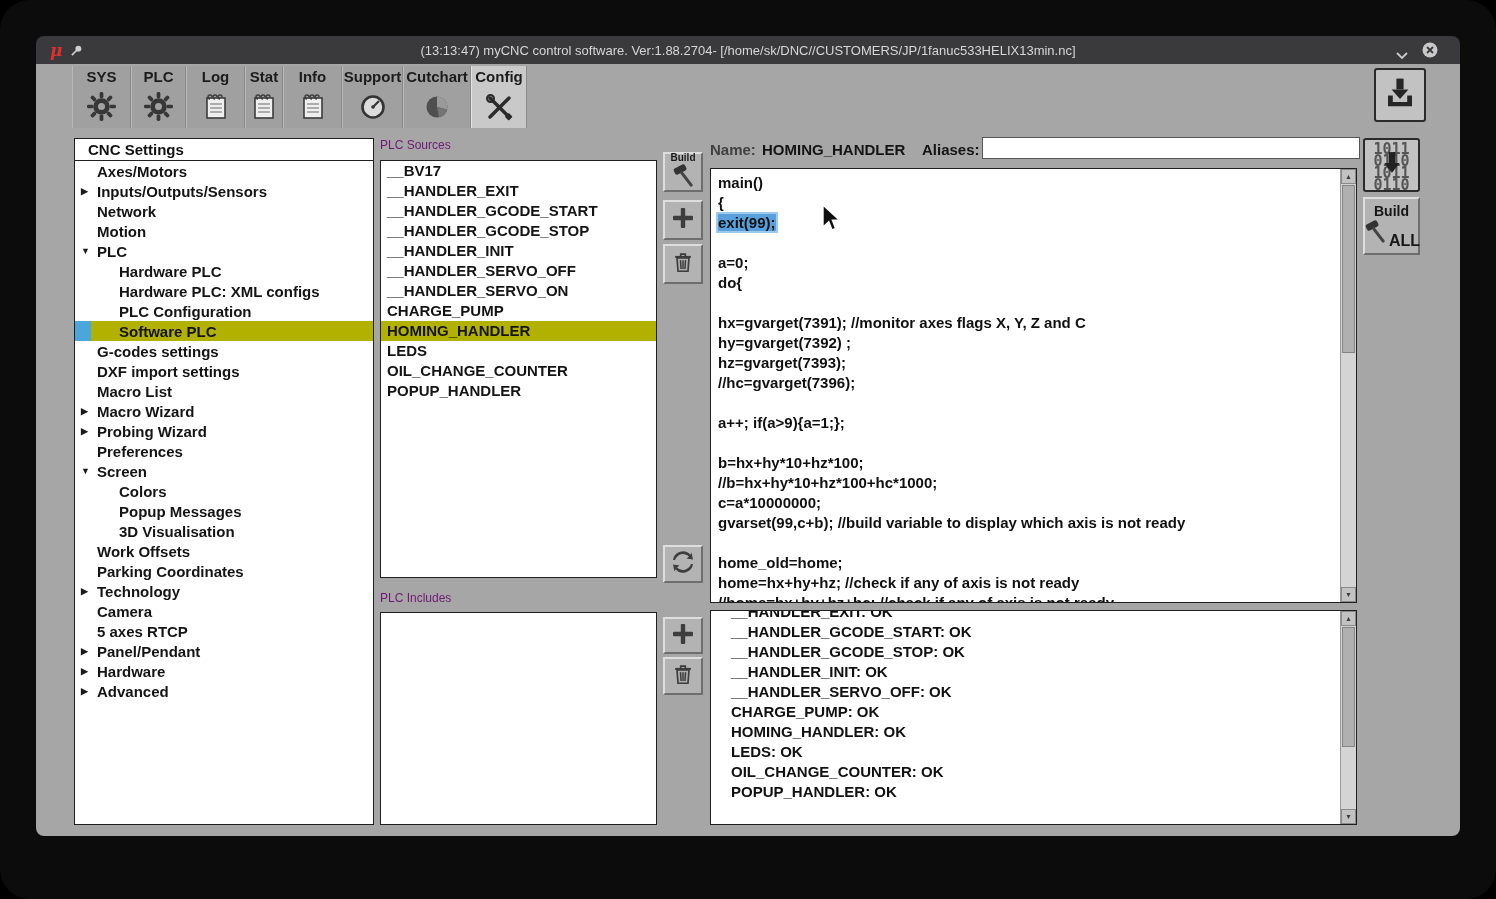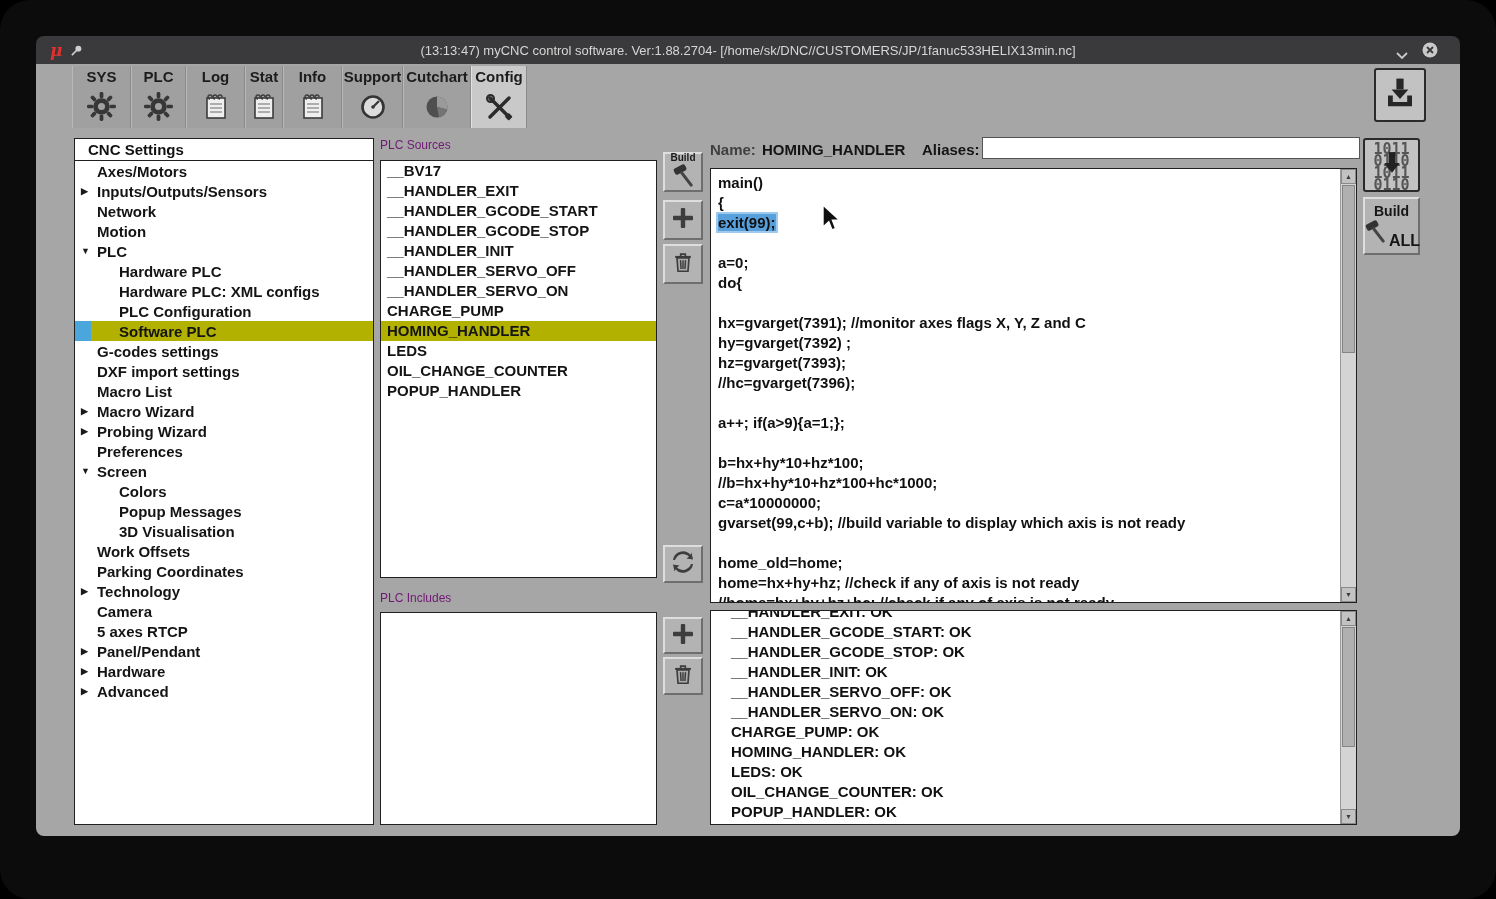--- a/index.html
+++ b/index.html
@@ -462,21 +462,20 @@
         </div>
       </div>
 
       <div class="panel output">
         <div class="outlines" id="outlines">
             <div class="oline">__HANDLER_EXIT: OK</div>
             <div class="oline">__HANDLER_GCODE_START: OK</div>
             <div class="oline">__HANDLER_GCODE_STOP: OK</div>
             <div class="oline">__HANDLER_INIT: OK</div>
             <div class="oline">__HANDLER_SERVO_OFF: OK</div>
-            <div class="oline">__HANDLER_SERVO_ON: OK</div>
             <div class="oline">CHARGE_PUMP: OK</div>
             <div class="oline">HOMING_HANDLER: OK</div>
             <div class="oline">LEDS: OK</div>
             <div class="oline">OIL_CHANGE_COUNTER: OK</div>
             <div class="oline">POPUP_HANDLER: OK</div>
           </div>
         <div class="vscroll">
           <div class="varrow up">▲</div>
           <div class="vthumb" style="top:16px;height:120px;"></div>
           <div class="varrow down">▼</div>

